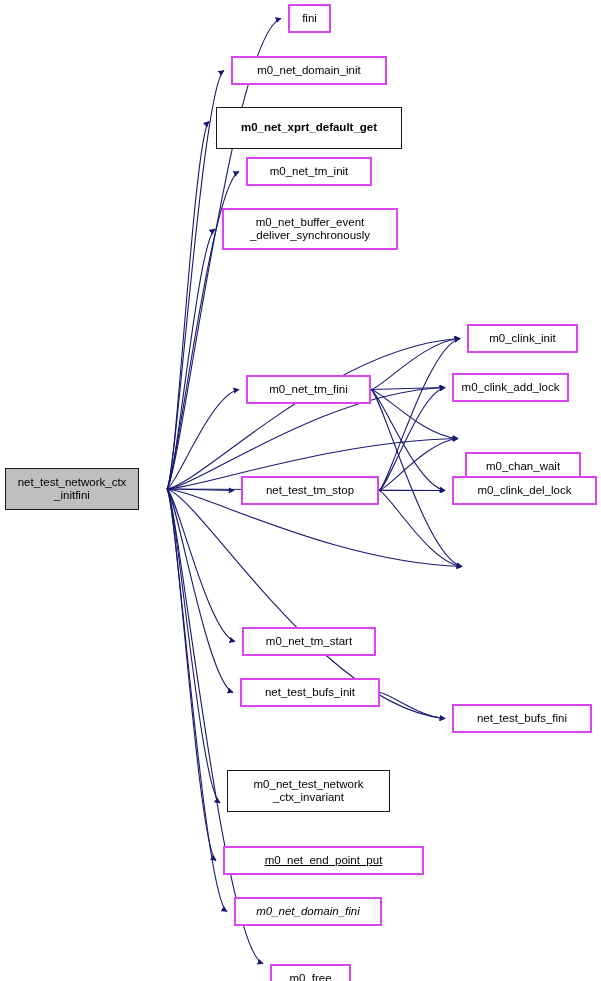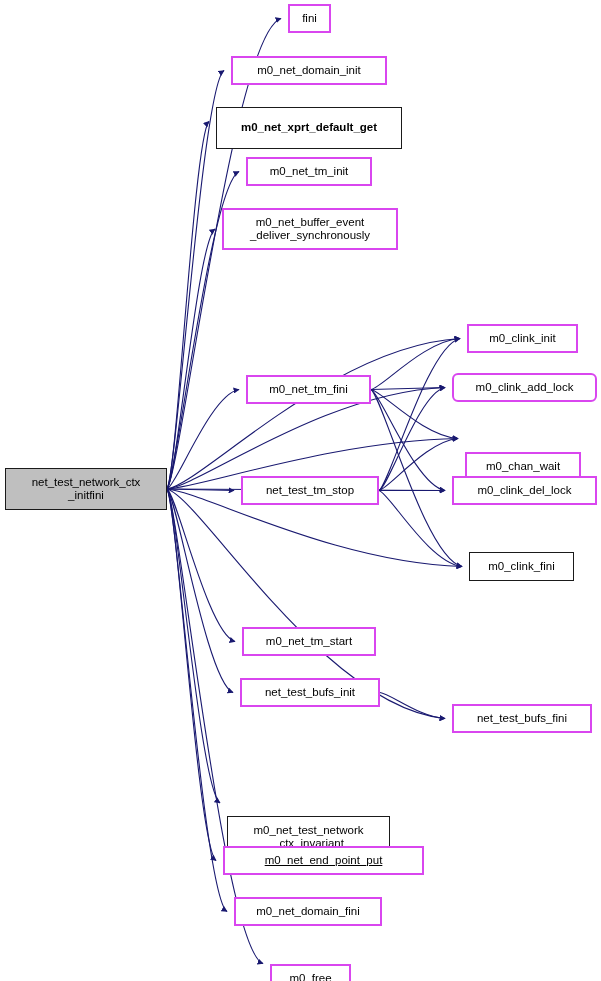--- a/index.html
+++ b/index.html
@@ -89,36 +89,35 @@
         <path d="M 371 389.5 C 381 393.54, 415.55 485.4096, 445 490.5" marker-end="url(#arrowhead)"></path>
         <path d="M 371 389.5 C 382.76 396.58, 424.9 557.5792, 462 566.5" marker-end="url(#arrowhead)"></path>
         <path d="M 379 490.5 L 445 490.5" marker-end="url(#arrowhead)"></path>
         <path d="M 379 490.5 C 389.56 484.42, 427.4 346.1608, 460 338.5" marker-end="url(#arrowhead)"></path>
         <path d="M 379 490.5 C 389 486.38, 419.15 392.6912, 445 387.5" marker-end="url(#arrowhead)"></path>
         <path d="M 379 490.5 C 389.32 488.42, 426.3 441.1208, 458 438.5" marker-end="url(#arrowhead)"></path>
         <path d="M 379 490.5 C 389.8 493.54, 428.5 562.6696, 462 566.5" marker-end="url(#arrowhead)"></path>
         <path d="M 380 692.5 C 390 693.54, 419.6 717.1896, 445 718.5" marker-end="url(#arrowhead)"></path>
       </g>
   </svg>
-<div class="node root-node" style="left: 5px; top: 468px; width: 162px; height: 42px;"><span class="node-label">net_test_network_ctx
+<div class="node root-node" style="left: 5px; top: 468px; width: 134px; height: 42px;"><span class="node-label">net_test_network_ctx
 _initfini</span></div>
     <div class="node" style="left: 288px; top: 4px; width: 43px; height: 29px;"><span class="node-label">fini</span></div>
     <div class="node" style="left: 231px; top: 56px; width: 156px; height: 29px;"><span class="node-label">m0_net_domain_init</span></div>
     <div class="node black-border" style="left: 216px; top: 107px; width: 186px; height: 42px; font-weight: bold;"><span class="node-label">m0_net_xprt_default_get</span></div>
     <div class="node" style="left: 246px; top: 157px; width: 126px; height: 29px;"><span class="node-label">m0_net_tm_init</span></div>
     <div class="node" style="left: 222px; top: 208px; width: 176px; height: 42px;"><span class="node-label">m0_net_buffer_event
 _deliver_synchronously</span></div>
     <div class="node" style="left: 467px; top: 324px; width: 111px; height: 29px;"><span class="node-label">m0_clink_init</span></div>
     <div class="node" style="left: 246px; top: 375px; width: 125px; height: 29px;"><span class="node-label">m0_net_tm_fini</span></div>
-    <div class="node" style="left: 452px; top: 373px; width: 145px; height: 29px; border-radius: 6px;"><span class="node-label">m0_clink_add_lock</span></div>
+    <div class="node" style="left: 452px; top: 373px; width: 117px; height: 29px;"><span class="node-label">m0_clink_add_lock</span></div>
     <div class="node" style="left: 465px; top: 424px; width: 116px; height: 29px; margin-top: 28px;"><span class="node-label">m0_chan_wait</span></div>
     <div class="node" style="left: 241px; top: 476px; width: 138px; height: 29px;"><span class="node-label">net_test_tm_stop</span></div>
     <div class="node" style="left: 452px; top: 476px; width: 145px; height: 29px;"><span class="node-label">m0_clink_del_lock</span></div>
-    <div class="node black-border" style="left: 469px; top: 552px; width: 105px; height: 29px;"><span class="node-label">m0_clink_fini</span></div>
     <div class="node" style="left: 242px; top: 627px; width: 134px; height: 29px;"><span class="node-label">m0_net_tm_start</span></div>
     <div class="node" style="left: 240px; top: 678px; width: 140px; height: 29px;"><span class="node-label">net_test_bufs_init</span></div>
     <div class="node" style="left: 452px; top: 704px; width: 140px; height: 29px;"><span class="node-label">net_test_bufs_fini</span></div>
-    <div class="node black-border" style="left: 227px; top: 816px; width: 163px; height: 42px;"><span class="node-label">m0_net_test_network
+    <div class="node black-border" style="left: 227px; top: 770px; width: 163px; height: 42px;"><span class="node-label">m0_net_test_network
 _ctx_invariant</span></div>
     <div class="node" style="left: 223px; top: 846px; width: 201px; height: 29px; text-decoration: underline;"><span class="node-label">m0_net_end_point_put</span></div>
-    <div class="node" style="left: 234px; top: 897px; width: 148px; height: 29px;"><span class="node-label">m0_net_domain_fini</span></div>
+    <div class="node" style="left: 234px; top: 897px; width: 148px; height: 29px; font-style: italic;"><span class="node-label">m0_net_domain_fini</span></div>
     <div class="node" style="left: 270px; top: 949px; width: 81px; height: 29px; margin-top: 15px;"><span class="node-label">m0_free</span></div>
   </div>
 
 </body></html>

